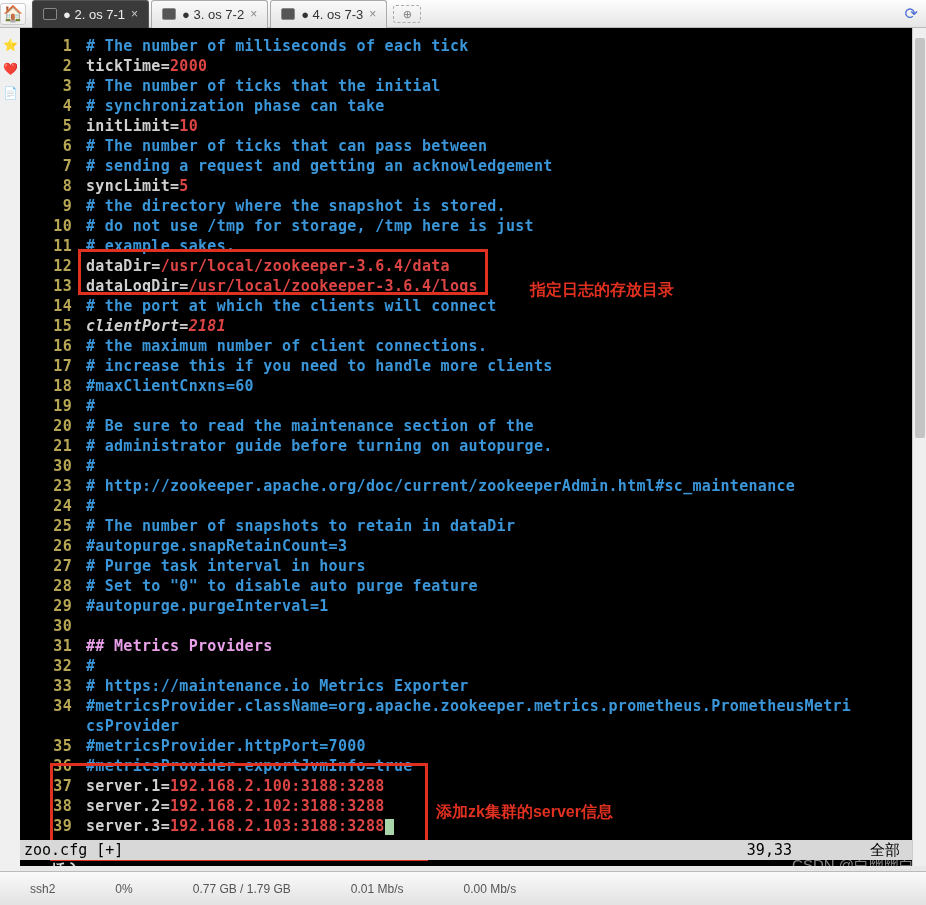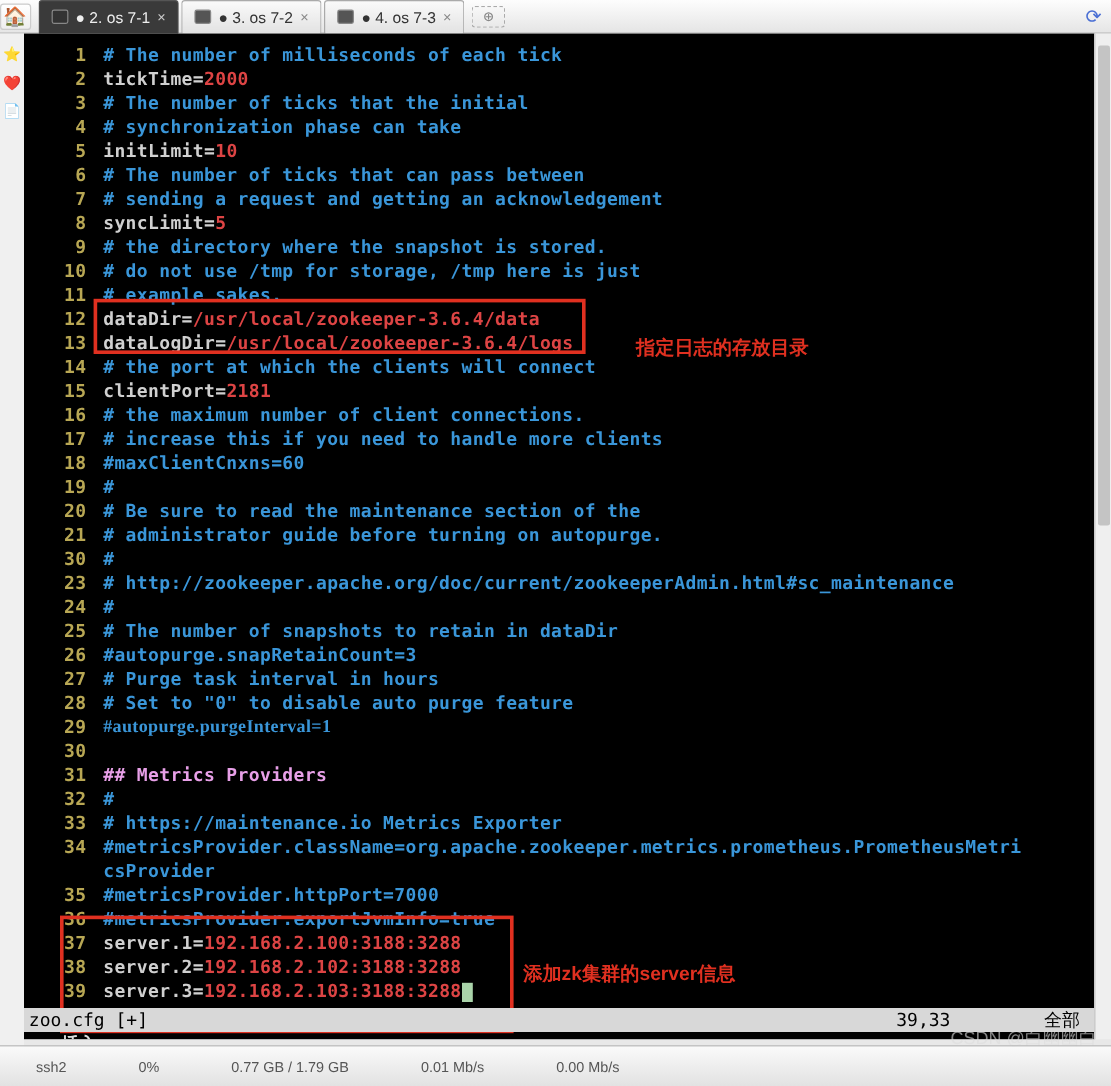--- a/index.html
+++ b/index.html
@@ -269,35 +269,35 @@
       <div class="line" style="position: absolute; top: 88px; left: 6px;"><span class="key">initLimit</span><span class="eq">=</span><span class="val">10</span></div>
       <div class="line" style="position: absolute; top: 108px; left: 6px;"><span class="comment"># The number of ticks that can pass between</span></div>
       <div class="line" style="position: absolute; top: 128px; left: 6px;"><span class="comment"># sending a request and getting an acknowledgement</span></div>
       <div class="line" style="position: absolute; top: 148px; left: 6px;"><span class="key">syncLimit</span><span class="eq">=</span><span class="val">5</span></div>
       <div class="line" style="position: absolute; top: 168px; left: 6px;"><span class="comment"># the directory where the snapshot is stored.</span></div>
       <div class="line" style="position: absolute; top: 188px; left: 6px;"><span class="comment"># do not use /tmp for storage, /tmp here is just</span></div>
       <div class="line" style="position: absolute; top: 208px; left: 6px;"><span class="comment"># example sakes.</span></div>
       <div class="line" style="position: absolute; top: 228px; left: 6px;"><span class="key">dataDir</span><span class="eq">=</span><span class="val">/usr/local/zookeeper-3.6.4/data</span></div>
       <div class="line" style="position: absolute; top: 248px; left: 6px;"><span class="key">dataLogDir</span><span class="eq">=</span><span class="val">/usr/local/zookeeper-3.6.4/logs</span></div>
       <div class="line" style="position: absolute; top: 268px; left: 6px;"><span class="comment"># the port at which the clients will connect</span></div>
-      <div class="line" style="position: absolute; top: 288px; left: 6px;"><span class="key">clientPort</span><span class="eq">=</span><span class="val">2181</span></div>
+      <div class="line" style="position: absolute; top: 288px; left: 6px; font-style: italic;"><span class="key">clientPort</span><span class="eq">=</span><span class="val">2181</span></div>
       <div class="line" style="position: absolute; top: 308px; left: 6px;"><span class="comment"># the maximum number of client connections.</span></div>
       <div class="line" style="position: absolute; top: 328px; left: 6px;"><span class="comment"># increase this if you need to handle more clients</span></div>
       <div class="line" style="position: absolute; top: 348px; left: 6px;"><span class="comment">#maxClientCnxns=60</span></div>
       <div class="line" style="position: absolute; top: 368px; left: 6px;"><span class="comment">#</span></div>
       <div class="line" style="position: absolute; top: 388px; left: 6px;"><span class="comment"># Be sure to read the maintenance section of the</span></div>
       <div class="line" style="position: absolute; top: 408px; left: 6px;"><span class="comment"># administrator guide before turning on autopurge.</span></div>
       <div class="line" style="position: absolute; top: 428px; left: 6px;"><span class="comment">#</span></div>
       <div class="line" style="position: absolute; top: 448px; left: 6px;"><span class="comment"># http://zookeeper.apache.org/doc/current/zookeeperAdmin.html#sc_maintenance</span></div>
       <div class="line" style="position: absolute; top: 468px; left: 6px;"><span class="comment">#</span></div>
       <div class="line" style="position: absolute; top: 488px; left: 6px;"><span class="comment"># The number of snapshots to retain in dataDir</span></div>
       <div class="line" style="position: absolute; top: 508px; left: 6px;"><span class="comment">#autopurge.snapRetainCount=3</span></div>
       <div class="line" style="position: absolute; top: 528px; left: 6px;"><span class="comment"># Purge task interval in hours</span></div>
       <div class="line" style="position: absolute; top: 548px; left: 6px;"><span class="comment"># Set to "0" to disable auto purge feature</span></div>
-      <div class="line" style="position: absolute; top: 568px; left: 6px; font-family: Liberation Serif, serif;"><span class="comment">#autopurge.purgeInterval=1</span></div>
+      <div class="line" style="position: absolute; top: 568px; left: 6px;"><span class="comment">#autopurge.purgeInterval=1</span></div>
       <div class="line" style="position: absolute; top: 588px; left: 6px;"><span class="comment"></span></div>
       <div class="line" style="position: absolute; top: 608px; left: 6px;"><span class="heading">## Metrics Providers</span></div>
       <div class="line" style="position: absolute; top: 628px; left: 6px;"><span class="comment">#</span></div>
       <div class="line" style="position: absolute; top: 648px; left: 6px;"><span class="comment"># https://maintenance.io Metrics Exporter</span></div>
       <div class="line" style="position: absolute; top: 668px; left: 6px;"><span class="comment">#metricsProvider.className=org.apache.zookeeper.metrics.prometheus.PrometheusMetri</span></div>
       <div class="line" style="position: absolute; top: 688px; left: 6px;"><span class="comment">csProvider</span></div>
       <div class="line" style="position: absolute; top: 708px; left: 6px;"><span class="comment">#metricsProvider.httpPort=7000</span></div>
       <div class="line" style="position: absolute; top: 728px; left: 6px;"><span class="comment">#metricsProvider.exportJvmInfo=true</span></div>
       <div class="line" style="position: absolute; top: 748px; left: 6px;"><span class="key">server.1</span><span class="eq">=</span><span class="val">192.168.2.100:3188:3288</span></div>
       <div class="line" style="position: absolute; top: 768px; left: 6px;"><span class="key">server.2</span><span class="eq">=</span><span class="val">192.168.2.102:3188:3288</span></div>

